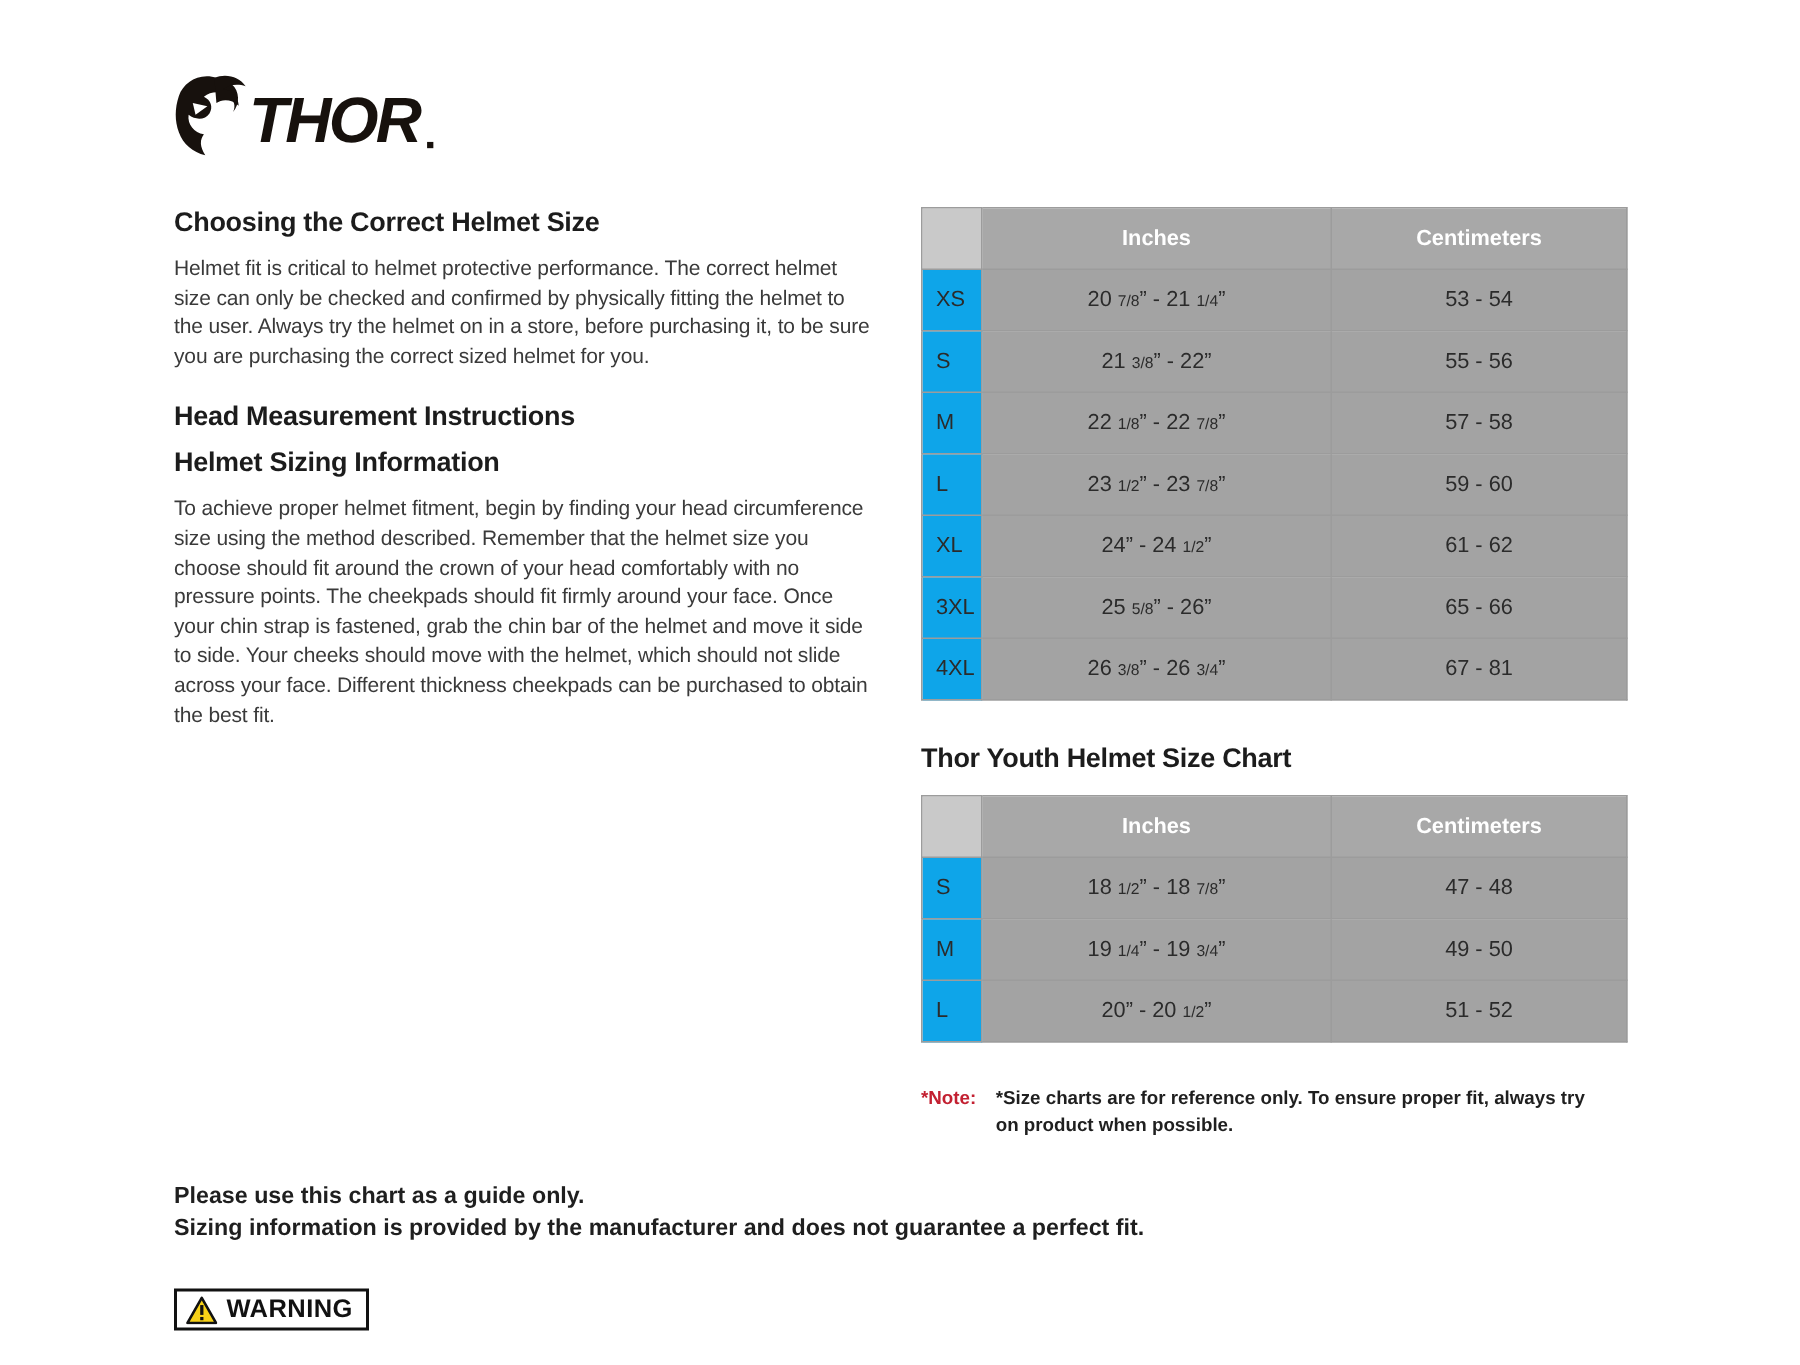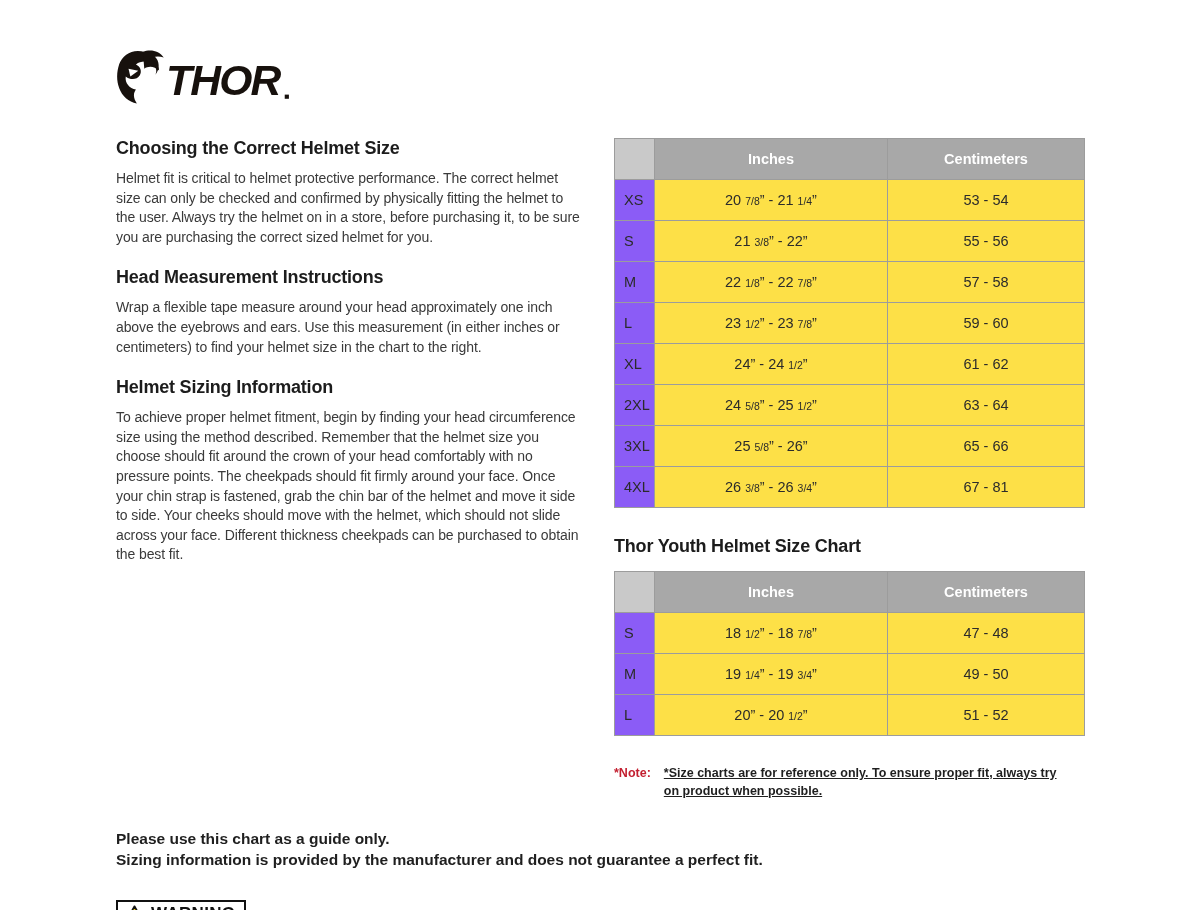--- a/index.html
+++ b/index.html
@@ -42,34 +42,34 @@
   table.size-table th, table.size-table td {
     border: 1px solid #9c9c9c; height: 34px;
     text-align: center; vertical-align: middle; padding: 12px;
   }
   table.size-table th {
     background: #a8a8a8; color: #ffffff;
     font-weight: bold; font-size: 14.5px;
   }
   table.size-table th.corner { background: #c9c9c9; }
   table.size-table td.size-cell {
-    background: #8b5cf6; text-align: left; padding-left: 9px;
-  }
-  table.size-table td.data-cell { background: #fde047; }
+    background: #0ea5e9; text-align: left; padding-left: 9px;
+  }
+  table.size-table td.data-cell { background: #a3a3a3; }
   .frac { font-size: 0.72em; }
 
   
   .note { display: flex; gap: 13px; margin-top: 12px; }
   .note-label {
     color: #c32031; font-weight: bold; font-size: 12.5px;
     line-height: 18px; white-space: nowrap;
   }
   .note-text {
     color: #1f1f1f; font-weight: bold; font-size: 12.5px;
-    line-height: 18px; max-width: 408px; text-decoration: underline;
+    line-height: 18px; max-width: 408px;
   }
 
   
   .disclaimer {
     margin-top: 28px; font-weight: bold;
     font-size: 15.5px; line-height: 21px; color: #1f1f1f;
   }
 
   
   .warning-row { margin-top: 30px; display: flex; align-items: center; gap: 21px; }
@@ -103,21 +103,20 @@
 
   <div class="columns">
 
     <div class="left-col">
       <section>
         <h2 class="section-heading">Choosing the Correct Helmet Size</h2>
         <p>Helmet fit is critical to helmet protective performance. The correct helmet size can only be checked and confirmed by physically fitting the helmet to the user. Always try the helmet on in a store, before purchasing it, to be sure you are purchasing the correct sized helmet for you.</p>
       </section>
       <section>
         <h2 class="section-heading">Head Measurement Instructions</h2>
-        <p>Wrap a flexible tape measure around your head approximately one inch above the eyebrows and ears. Use this measurement (in either inches or centimeters) to find your helmet size in the chart to the right.</p>
       </section>
       <section>
         <h2 class="section-heading">Helmet Sizing Information</h2>
         <p>To achieve proper helmet fitment, begin by finding your head circumference size using the method described. Remember that the helmet size you choose should fit around the crown of your head comfortably with no pressure points. The cheekpads should fit firmly around your face. Once your chin strap is fastened, grab the chin bar of the helmet and move it side to side. Your cheeks should move with the helmet, which should not slide across your face. Different thickness cheekpads can be purchased to obtain the best fit.</p>
       </section>
     </div>
 
     <div class="right-col">
 
       <table class="size-table">
@@ -151,25 +150,20 @@
             </tr>
             <tr>
               <td class="size-cell">L</td>
               <td class="data-cell">23 <span class="frac">1/2</span>” - 23 <span class="frac">7/8</span>”</td>
               <td class="data-cell">59 - 60</td>
             </tr>
             <tr>
               <td class="size-cell">XL</td>
               <td class="data-cell">24” - 24 <span class="frac">1/2</span>”</td>
               <td class="data-cell">61 - 62</td>
-            </tr>
-            <tr>
-              <td class="size-cell">2XL</td>
-              <td class="data-cell">24 <span class="frac">5/8</span>” - 25 <span class="frac">1/2</span>”</td>
-              <td class="data-cell">63 - 64</td>
             </tr>
             <tr>
               <td class="size-cell">3XL</td>
               <td class="data-cell">25 <span class="frac">5/8</span>” - 26”</td>
               <td class="data-cell">65 - 66</td>
             </tr>
             <tr>
               <td class="size-cell">4XL</td>
               <td class="data-cell">26 <span class="frac">3/8</span>” - 26 <span class="frac">3/4</span>”</td>
               <td class="data-cell">67 - 81</td>

